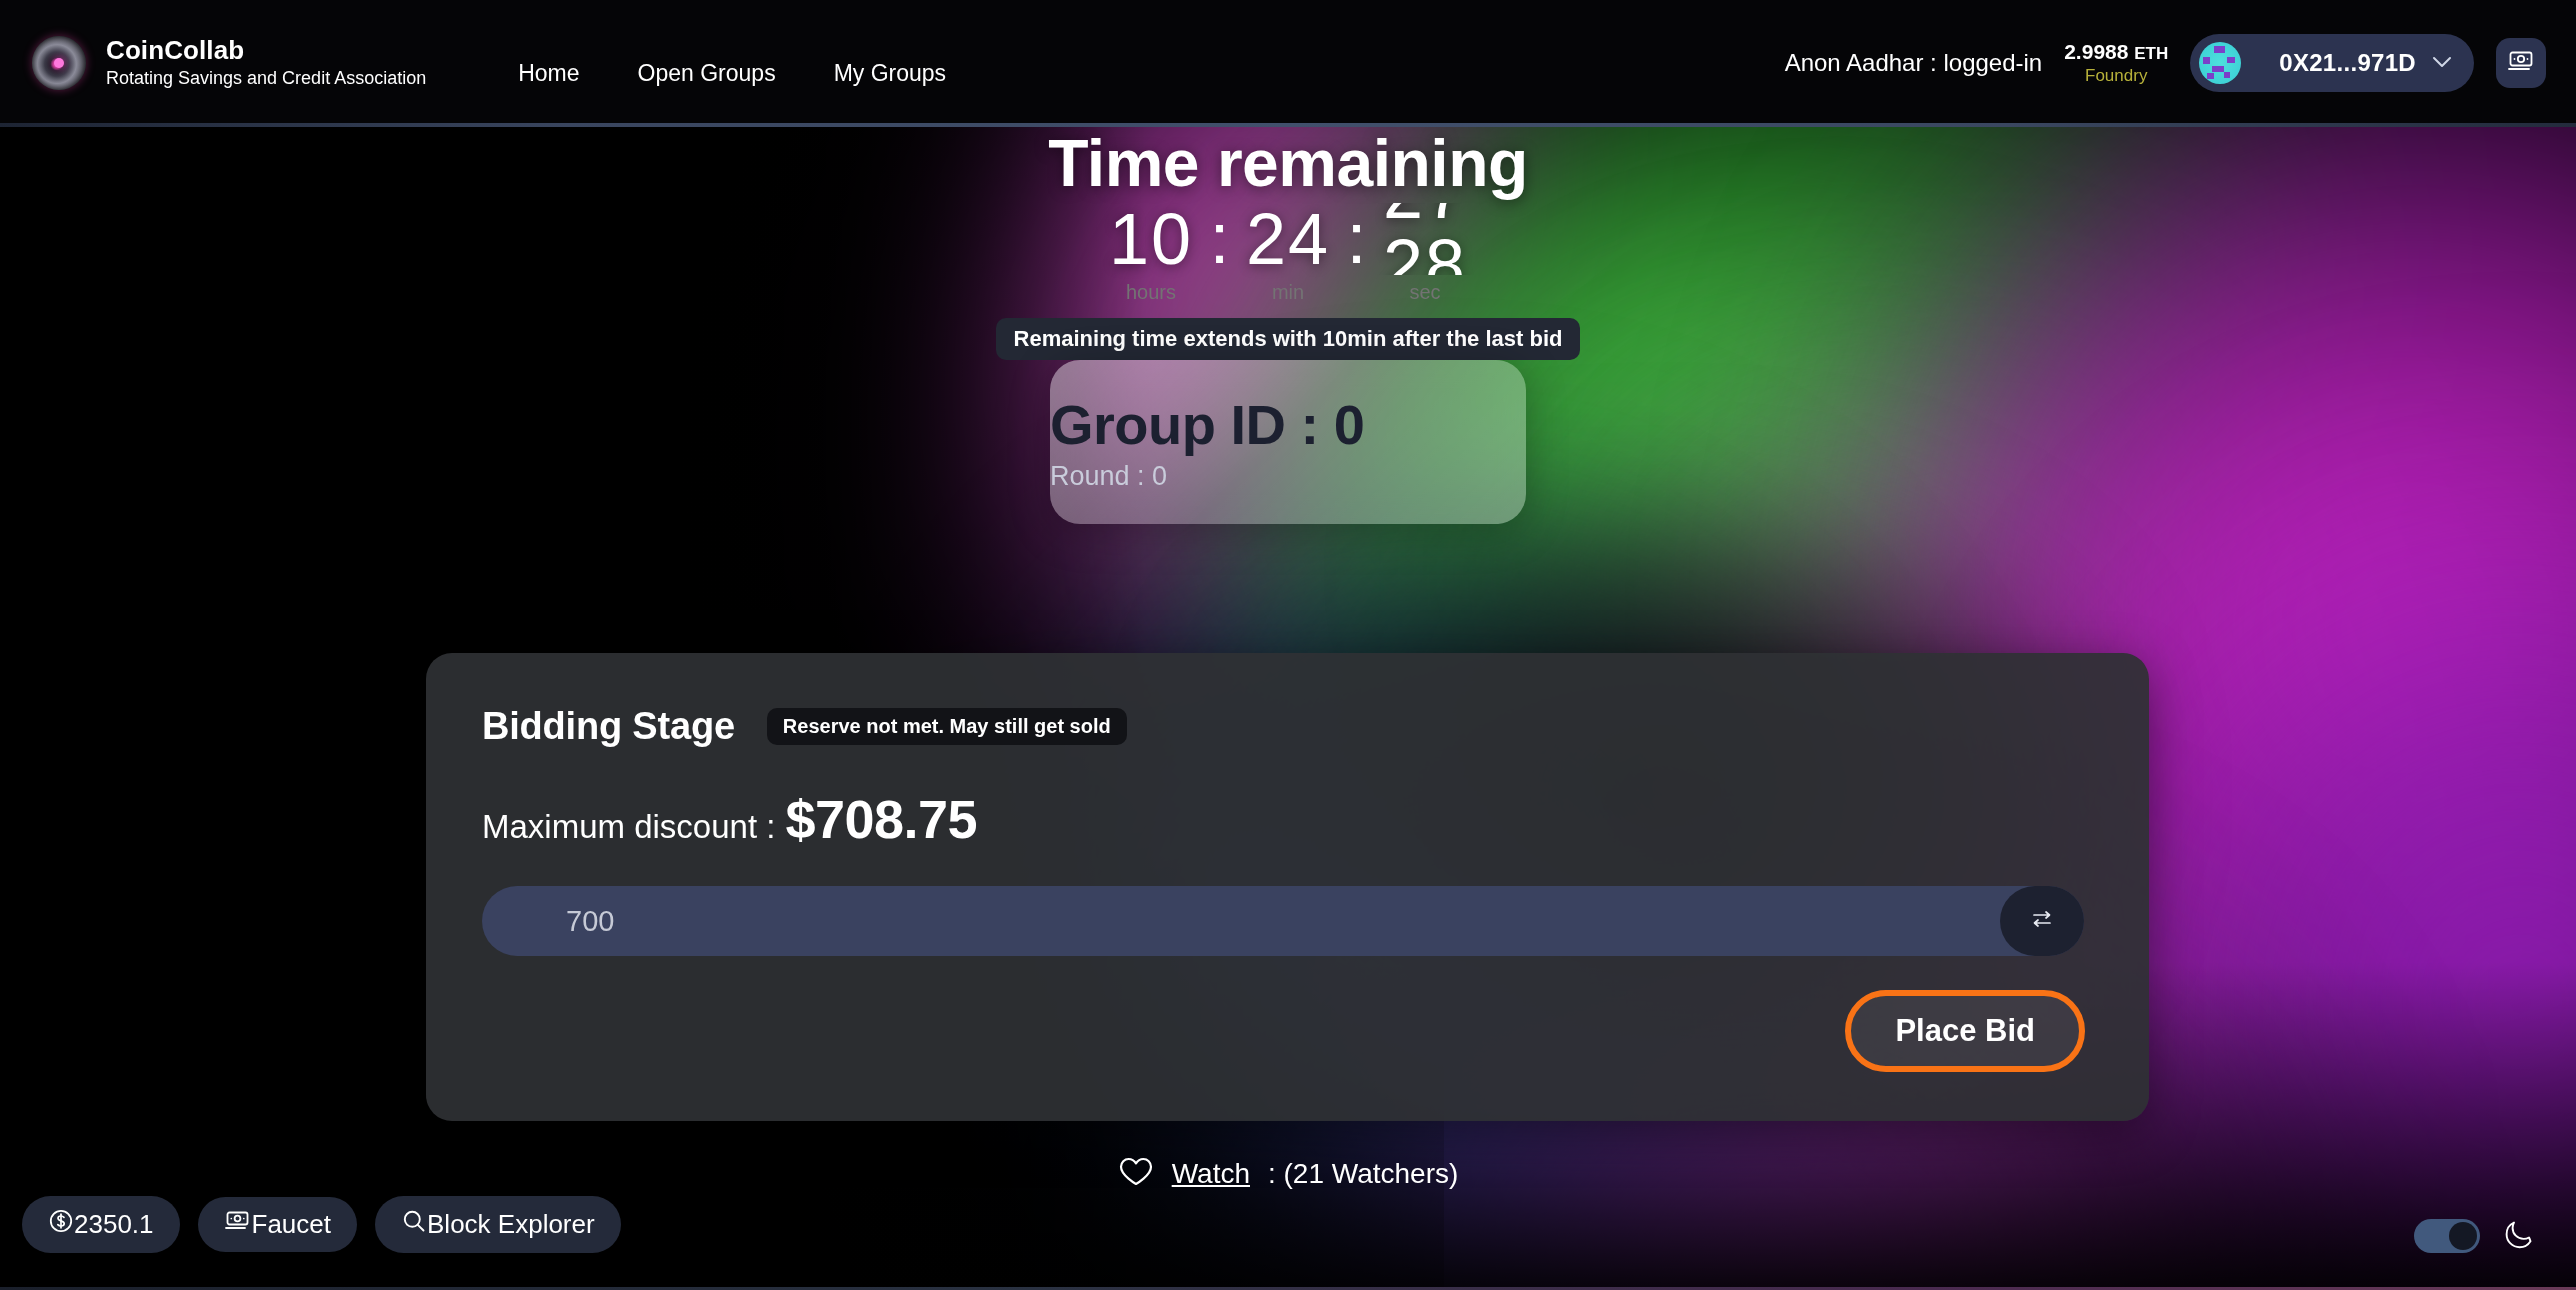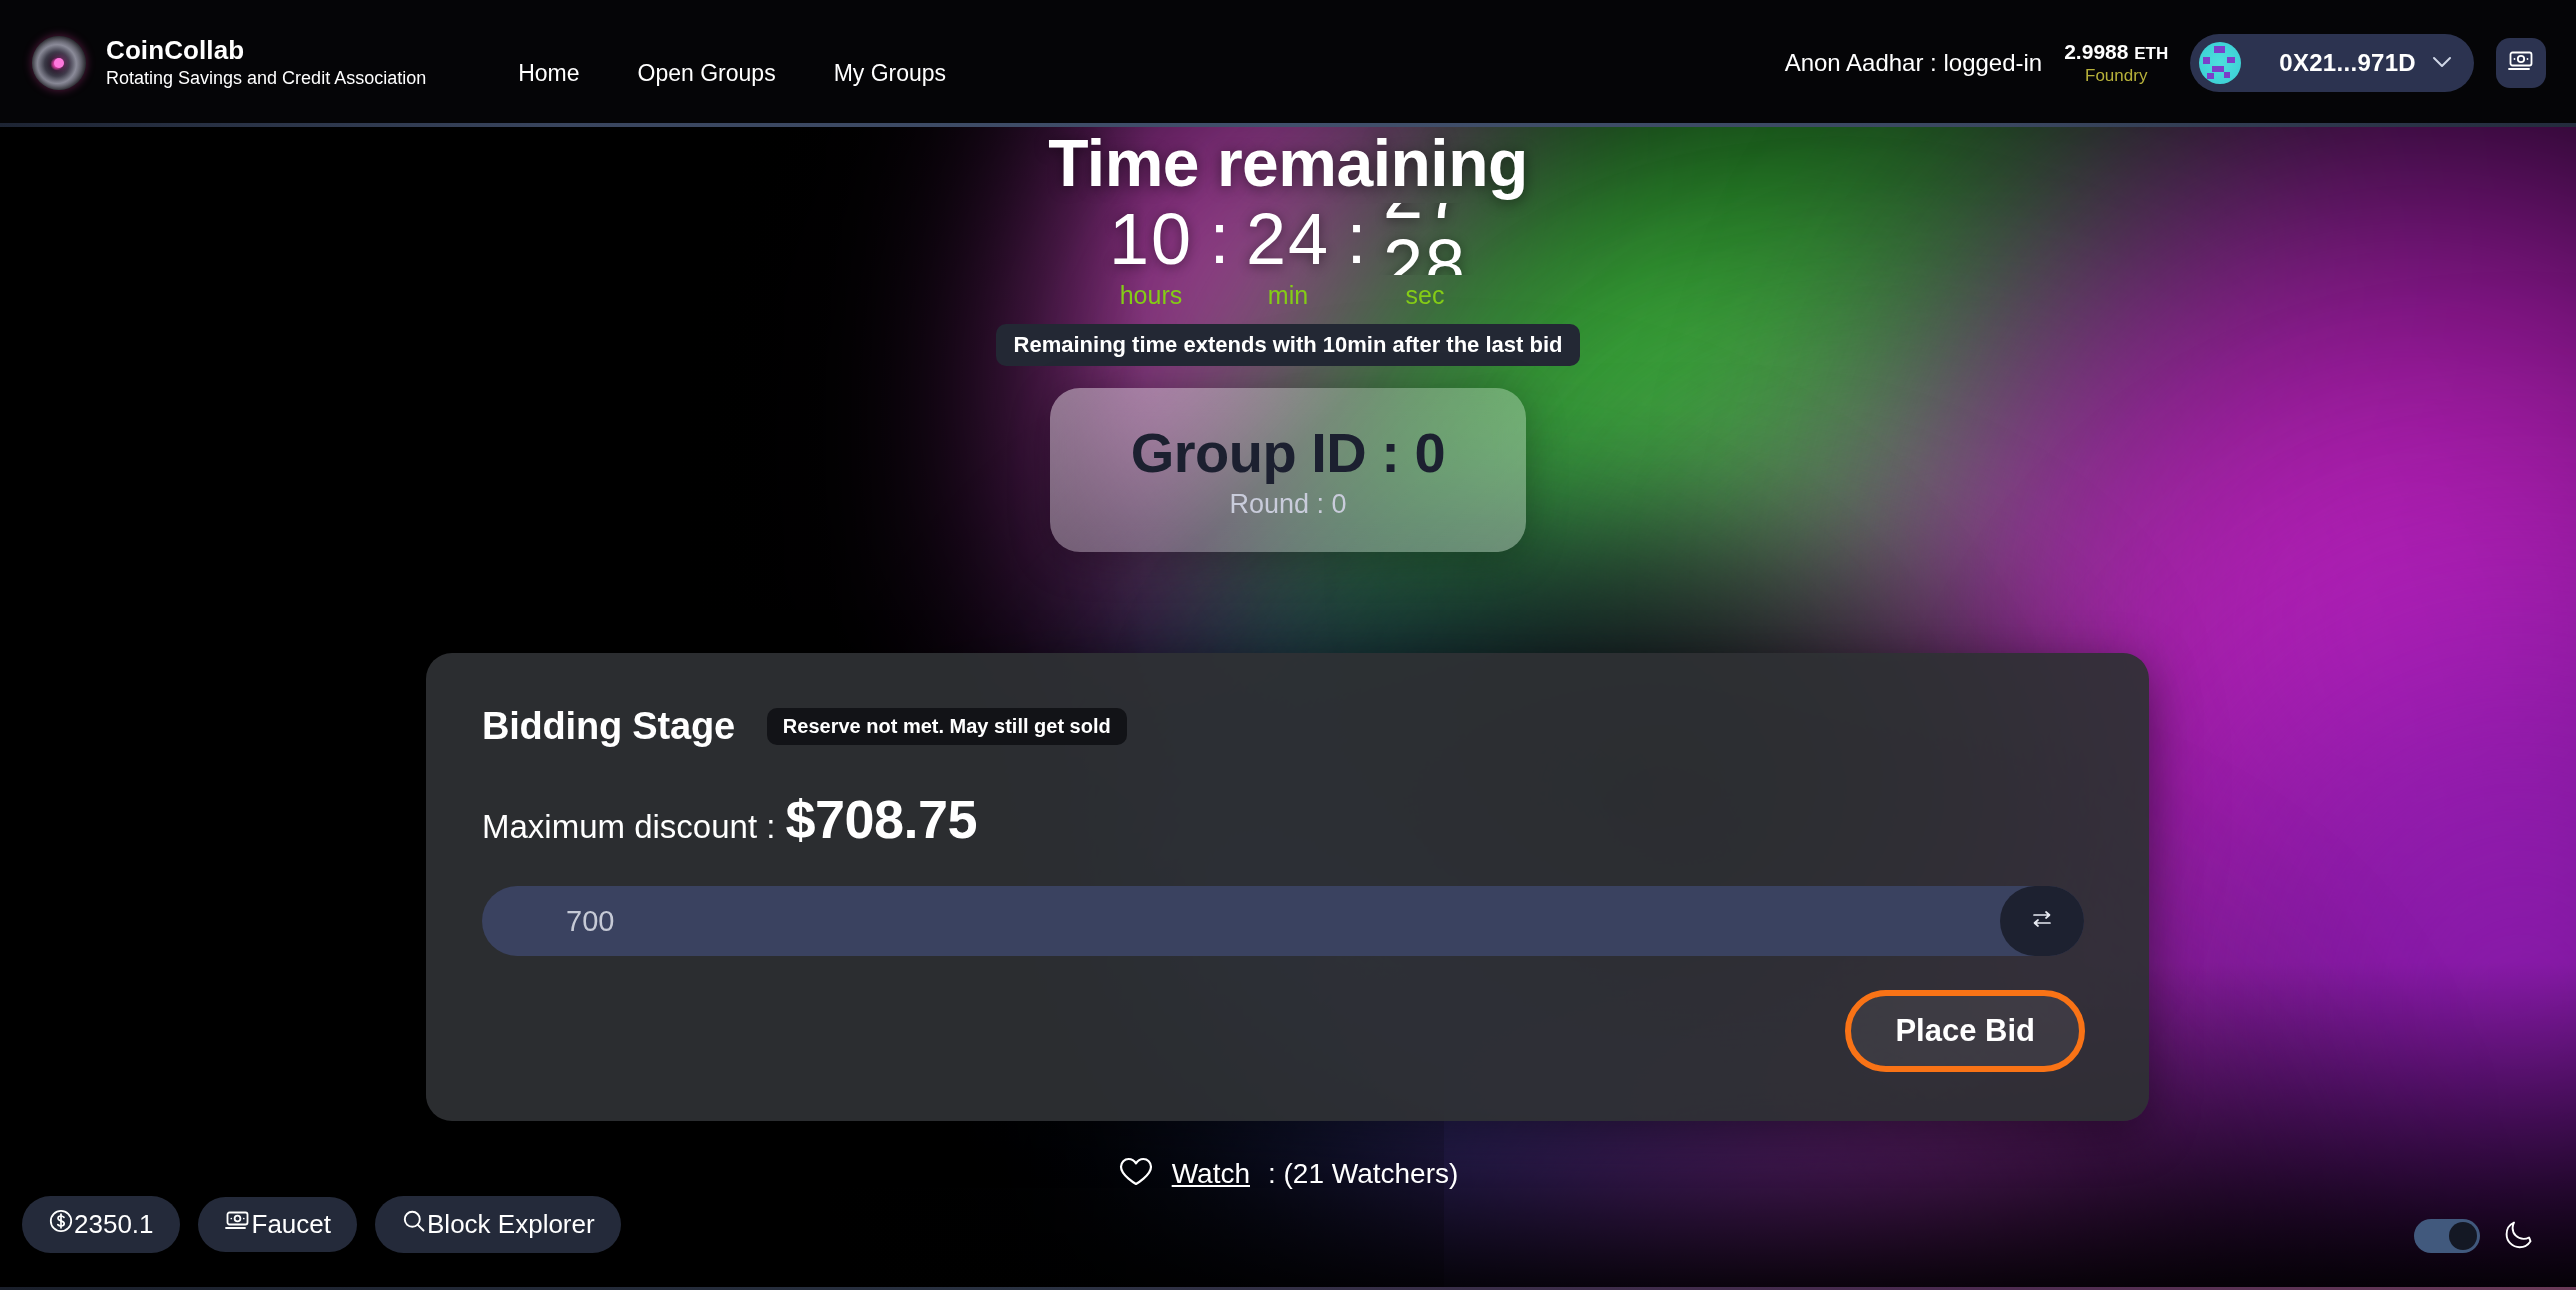--- a/index.html
+++ b/index.html
@@ -187,42 +187,41 @@
     font-size:72px; font-weight:500; color:#fff; line-height:1.0;
     letter-spacing:2px;
     text-shadow:0 2px 12px rgba(0,0,0,0.45);
   }
   .timer-num.rolling { position:relative; height:72px; overflow:hidden; width:100%; }
   .timer-num.rolling span {
     position:absolute; left:0; width:100%; text-align:center;
   }
   .timer-num.rolling .out { top:-46px; }
   .timer-num.rolling .in  { top:26px; }
-  .timer-label { font-size:25px; color:#84cc16; margin-top:6px; }
+  .timer-label { font-size:20px; color:#737373; margin-top:6px; }
   .timer-colon {
     font-size:72px; font-weight:500; color:#fff; line-height:1.0;
     margin:0 -10px; position:relative; top:-1px;
   }
 
   .note-pill {
     margin-top:14px;
     background:#232834;
     color:#fff; font-size:22px; font-weight:bold;
     border-radius:10px;
     padding:8px 18px;
   }
 
   .group-card {
-    margin-top:22px;
     width:476px; height:164px;
     border-radius:30px;
     background:linear-gradient(135deg, rgba(255,255,255,0.42) 0%, rgba(255,255,255,0.26) 48%, rgba(255,255,255,0.34) 100%);
     backdrop-filter:blur(14px);
     -webkit-backdrop-filter:blur(14px);
-    display:flex; flex-direction:column; align-items:center; justify-content:center;
+    display:flex; flex-direction:column; align-items:flex-start; justify-content:center;
     box-shadow:0 8px 40px rgba(0,0,0,0.28);
   }
   .group-id { font-size:56px; font-weight:bold; color:#1c2030; letter-spacing:-0.5px; }
   .group-round { font-size:27px; color:#c9ccdb; margin-top:4px; }
 
   
   .bid-card {
     position:absolute;
     left:426px; top:653px;
     width:1723px; height:228px;

